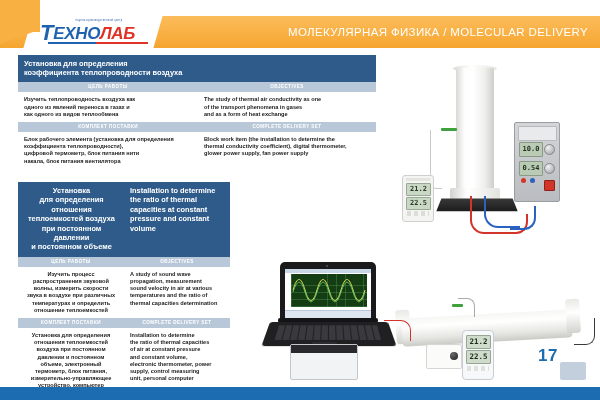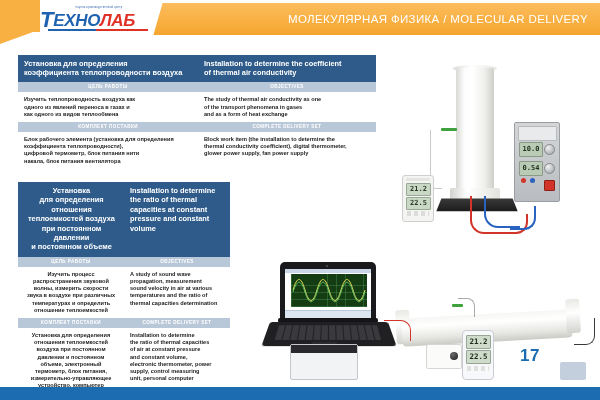--- a/index.html
+++ b/index.html
@@ -5,21 +5,21 @@
   html,body{margin:0;padding:0;}
   body{
     width:600px;height:400px;overflow:hidden;
     background:#ffffff;
     font-family:"Liberation Sans", sans-serif;
     position:relative;
   }
   .page{position:absolute;inset:0;background:#fff;}
 
   
-  .header{position:absolute;left:0;top:3px;width:600px;height:32px;background:#f9b043;overflow:hidden;}
+  .header{position:absolute;left:0;top:16px;width:600px;height:32px;background:#f9b043;overflow:hidden;}
   .header-sheen{position:absolute;left:0;top:0;width:600px;height:32px;
     background:linear-gradient(180deg,#fbbc5c 0%,#f9b043 55%,#f5a52f 100%);}
   .logo-panel{position:absolute;left:28px;top:0;width:130px;height:32px;background:#ffffff;
     transform:skewX(-16deg);}
   .logo-wrap{position:absolute;left:40px;top:2px;width:112px;height:28px;}
   .logo-tagline{position:absolute;left:9px;top:0px;width:100px;height:5px;
     display:flex;align-items:center;justify-content:center;overflow:hidden;
     font-size:2.6px;letter-spacing:.25px;color:#2a5ca8;white-space:nowrap;
     font-family:"Liberation Sans", sans-serif;}
   .logo-text{position:absolute;left:0;top:4px;width:112px;height:22px;
@@ -56,21 +56,21 @@
   #block1 .c.ru{width:50.3%;}
   #block1 .c.en{width:49.7%;}
 
   
   #block2{left:18px;top:182px;width:212px;}
   #block2 .c.ru{width:50%;text-align:center;}
   #block2 .c.en{width:50%;}
   #block2 .bl-title .c{line-height:9.4px;}
 
   
-  .page-num{position:absolute;left:520px;top:346px;font-size:17px;color:#1b6cb0;
+  .page-num{position:absolute;left:538px;top:346px;font-size:17px;color:#1b6cb0;
     font-weight:bold;letter-spacing:.5px;}
 
   
   #photo1{position:absolute;left:398px;top:62px;width:200px;height:180px;}
   .p1-cyl{position:absolute;left:58px;top:6px;width:38px;height:128px;
     background:linear-gradient(90deg,#d8d8d4 0%,#fdfdfd 22%,#ffffff 45%,#efefec 75%,#cfcfca 100%);
     border-radius:2px;}
   .p1-cap{position:absolute;left:55px;top:3px;width:44px;height:7px;border-radius:50%;
     background:linear-gradient(90deg,#dcdcd8,#ffffff 40%,#e6e6e2);}
   .p1-base{position:absolute;left:52px;top:126px;width:50px;height:12px;border-radius:2px;
@@ -186,21 +186,20 @@
       <div class="logo-underline"></div>
     </div>
     <div class="header-title">МОЛЕКУЛЯРНАЯ ФИЗИКА / MOLECULAR DELIVERY</div>
   </div>
   <div class="corner"></div>
   <div class="corner-skew"></div>
 
   <div class="block" id="block1">
     <div class="bl-title">
       <div class="c ru">Установка для определения<br>коэффициента теплопроводности воздуха</div>
-      <div class="c en">Installation  to determine the coefficient<br>of thermal air conductivity</div>
     </div>
     <div class="bl-sub">
       <div class="c ru">ЦЕЛЬ РАБОТЫ</div>
       <div class="c en">OBJECTIVES</div>
     </div>
     <div class="bl-body">
       <div class="c ru">Изучить теплопроводность воздуха как<br>одного из явлений переноса в газах и<br>как одного из видов теплообмена</div>
       <div class="c en">The study of thermal air conductivity as one<br>of the transport phenomena in gases<br>and as a form of heat exchange</div>
     </div>
     <div class="bl-sub">

